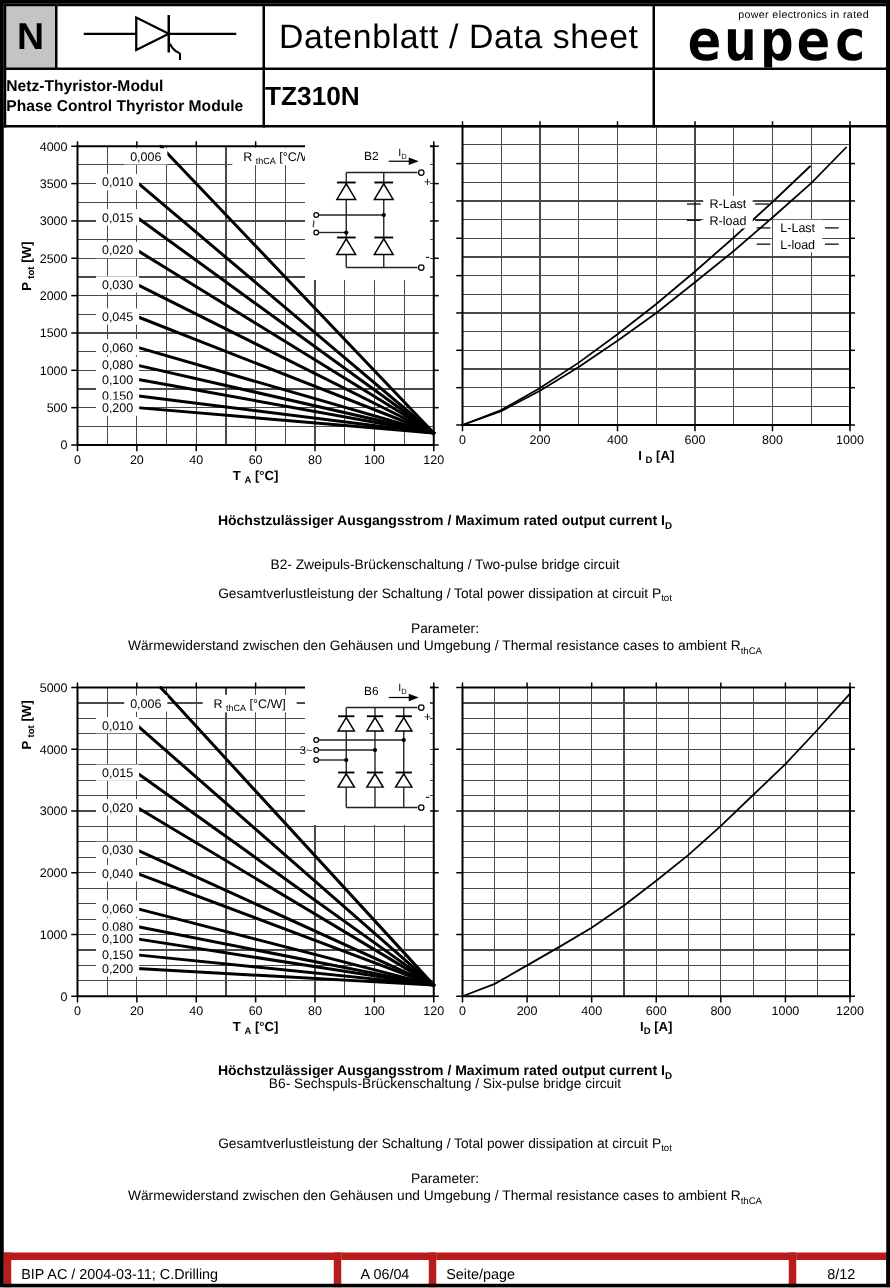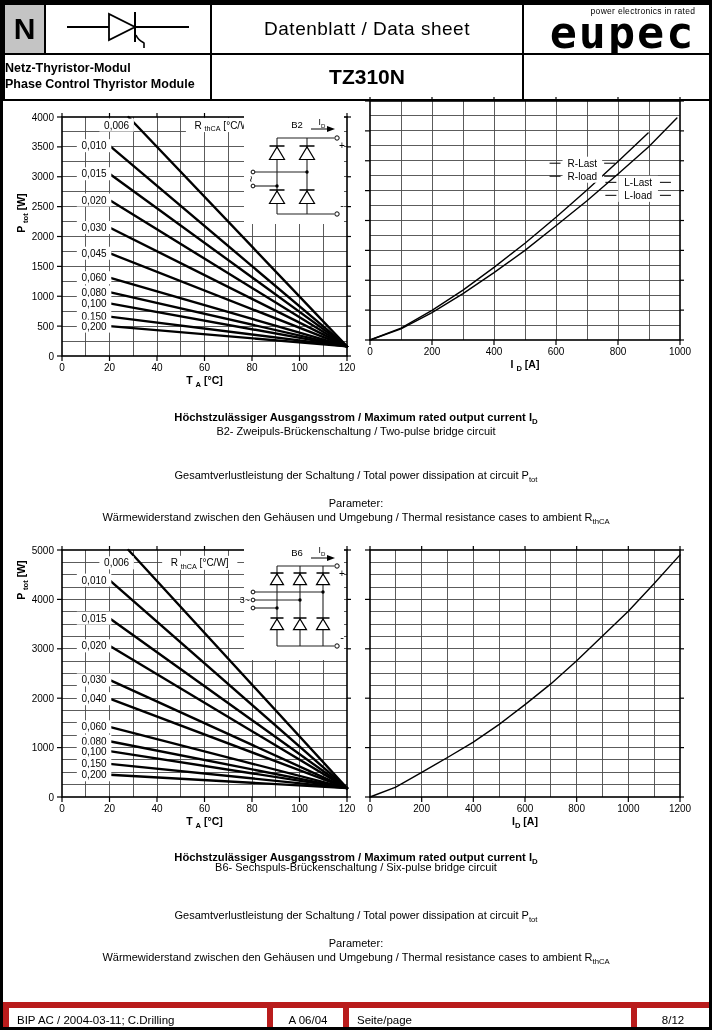--- a/index.html
+++ b/index.html
@@ -5,29 +5,29 @@
   html,body{margin:0;padding:0;background:#888;}
   .page{position:relative;width:712px;height:1030px;background:#fff;
         font-family:"Liberation Sans", sans-serif;color:#000;overflow:hidden;margin:0 auto;}
   .frame{position:absolute;inset:0;border:3px solid #000;pointer-events:none;}
   table.hdr{position:absolute;top:3px;left:3px;width:706px;border-collapse:collapse;table-layout:fixed;}
   table.hdr td{border:2px solid #000;padding:0;vertical-align:middle;overflow:hidden;}
   td.ncell{background:#c4c4c4;text-align:center;}
   .nletter{font-size:30px;font-weight:bold;}
   td.symcell{text-align:center;}
   td.titlecell{text-align:center;}
-  .sheettitle{font-size:19px;letter-spacing:0.5px;}
+  .sheettitle{font-size:27px;letter-spacing:0.5px;}
   td.brandcell{text-align:center;}
   .brand{display:inline-block;text-align:center;padding-left:12px;}
   .tagline{font-size:8.5px;letter-spacing:0.3px;text-align:right;margin-bottom:-2px;}
   .logo{font-size:45px;font-weight:bold;letter-spacing:2px;line-height:0.85;
         font-family:"DejaVu Sans Mono","Liberation Mono",monospace;}
   .modline{font-size:12.5px;font-weight:bold;text-align:left;line-height:1.25;}
   .part{font-size:21px;font-weight:bold;}
-  td.partcell{text-align:center;margin-left:14px;}
+  td.partcell{margin-left:14px;}
   .tl{position:absolute;left:0;width:100%;text-align:center;font-size:11px;line-height:14px;}
   .tl.bold{font-weight:bold;font-size:11.2px;}
   sub{font-size:70%;}
   table.ftr{position:absolute;top:1002px;left:3px;width:706px;border-collapse:collapse;table-layout:fixed;}
   table.ftr td{border:6px solid #b91c1c;height:23px;font-size:11.5px;padding:0 8px;vertical-align:middle;overflow:hidden;}
   .ftr .c{text-align:center;padding:0 2px;}
   .ftr .r{text-align:left;}
   .chart{position:absolute;}
 </style>
 </head>
@@ -508,21 +508,21 @@
         <line x1="324" y1="158.2" x2="328" y2="158.2" stroke="#000" stroke-width="1.2"></line>
         <line x1="14" y1="108.80000000000001" x2="9" y2="108.80000000000001" stroke="#000" stroke-width="1.2"></line>
         <line x1="324" y1="108.80000000000001" x2="328" y2="108.80000000000001" stroke="#000" stroke-width="1.2"></line>
         <line x1="14" y1="59.39999999999998" x2="9" y2="59.39999999999998" stroke="#000" stroke-width="1.2"></line>
         <line x1="324" y1="59.39999999999998" x2="328" y2="59.39999999999998" stroke="#000" stroke-width="1.2"></line>
         <line x1="14" y1="10" x2="9" y2="10" stroke="#000" stroke-width="1.2"></line>
         <line x1="324" y1="10" x2="328" y2="10" stroke="#000" stroke-width="1.2"></line>
         <text x="169" y="285" text-anchor="middle" fill="#000" font-family="Liberation Sans, sans-serif" font-weight="bold"><tspan font-size="10.5">I</tspan><tspan font-size="7.6" dy="2.5">D</tspan><tspan font-size="10.5" dy="-2.5"> [A]</tspan></text>
       </svg></div>
     <div class="tl bold" style="top:410px"><span>Höchstzulässiger Ausgangsstrom / Maximum rated output current I</span><sub>D</sub></div>
-  <div class="tl" style="top:424px">B2- Zweipuls-Brückenschaltung / Two-pulse bridge circuit</div>
+  <div class="tl" style="top:445px">B2- Zweipuls-Brückenschaltung / Two-pulse bridge circuit</div>
   <div class="tl" style="top:468px"><span>Gesamtverlustleistung der Schaltung / Total power dissipation at circuit P</span><sub>tot</sub></div>
   <div class="tl" style="top:496px">Parameter:</div>
   <div class="tl" style="top:510px"><span>Wärmewiderstand zwischen den Gehäusen und Umgebung / Thermal resistance cases to ambient R</span><sub>thCA</sub></div>
 
   <div class="tl bold" style="top:850px"><span>Höchstzulässiger Ausgangsstrom / Maximum rated output current I</span><sub>D</sub></div>
   <div class="tl" style="top:860px">B6- Sechspuls-Brückenschaltung / Six-pulse bridge circuit</div>
   <div class="tl" style="top:908px"><span>Gesamtverlustleistung der Schaltung / Total power dissipation at circuit P</span><sub>tot</sub></div>
   <div class="tl" style="top:936px">Parameter:</div>
   <div class="tl" style="top:950px"><span>Wärmewiderstand zwischen den Gehäusen und Umgebung / Thermal resistance cases to ambient R</span><sub>thCA</sub></div>
 

